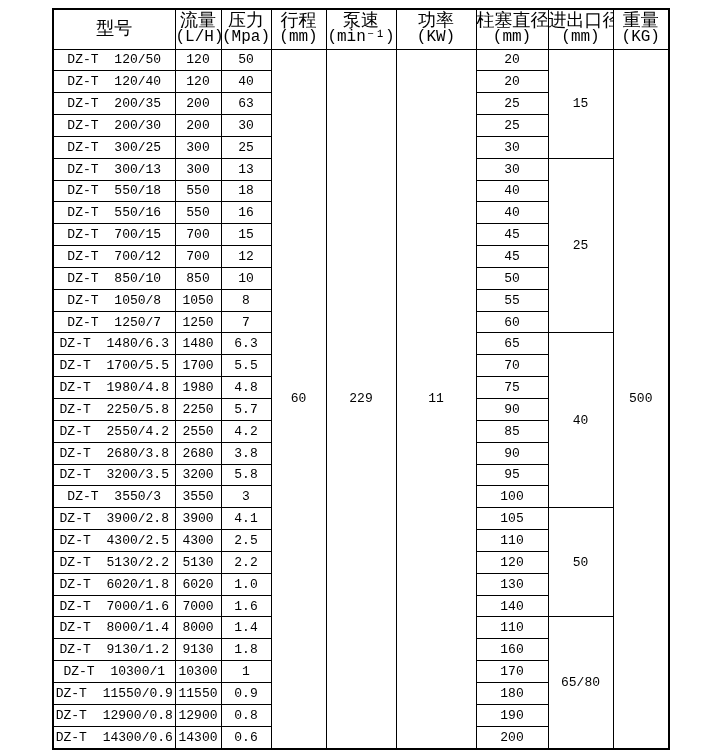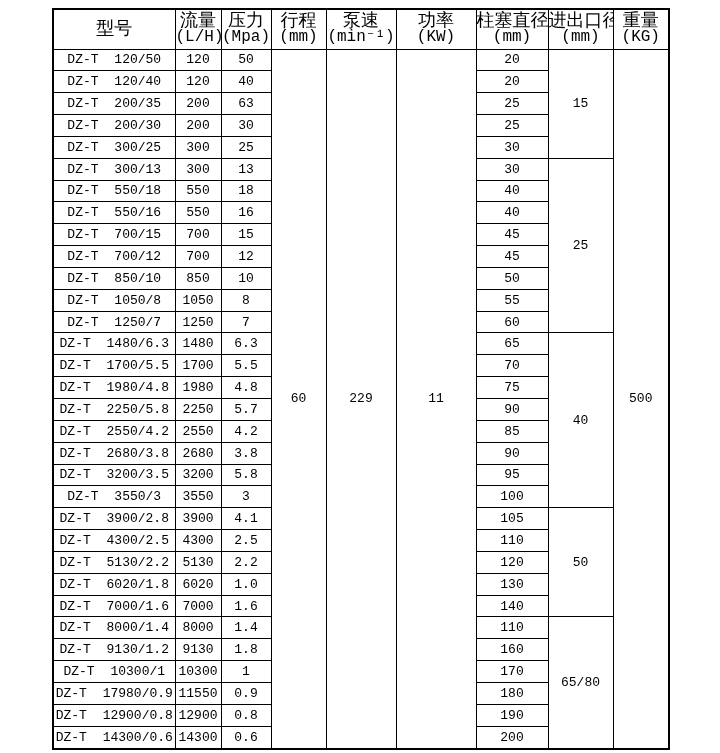--- a/index.html
+++ b/index.html
@@ -291,21 +291,21 @@
           <td>1.8</td>
           <td>160</td>
         </tr>
         <tr>
           <td class="model-cell">DZ-T 10300/1</td>
           <td>10300</td>
           <td>1</td>
           <td>170</td>
         </tr>
         <tr>
-          <td class="model-cell">DZ-T 17980/0.9</td>
+          <td class="model-cell">DZ-T 11550/0.9</td>
           <td>11550</td>
           <td>0.9</td>
           <td>180</td>
         </tr>
         <tr>
           <td class="model-cell">DZ-T 12900/0.8</td>
           <td>12900</td>
           <td>0.8</td>
           <td>190</td>
         </tr>

